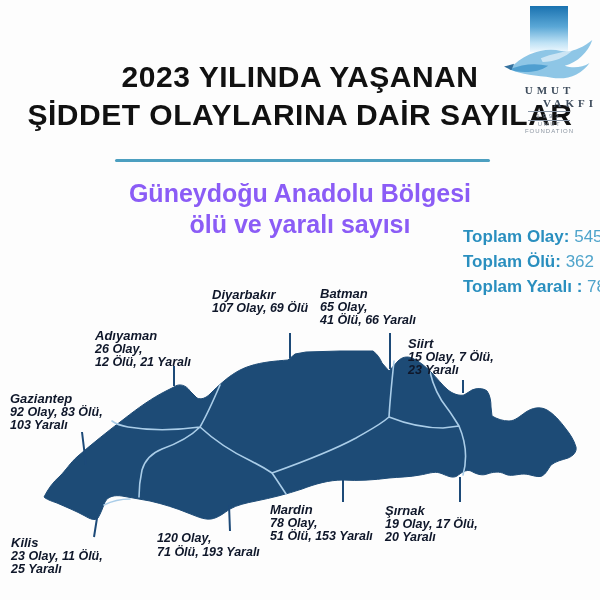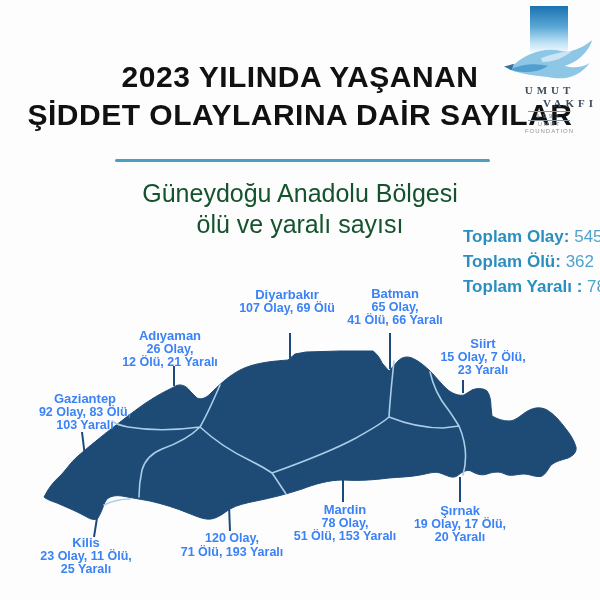--- a/index.html
+++ b/index.html
@@ -4,21 +4,21 @@
 <style>
   html,body{margin:0;padding:0;}
   body{font-family:"Liberation Sans",sans-serif;background:#e8e8e8;}
   .canvas{position:relative;width:600px;height:600px;background:#fdfdfd;overflow:hidden;margin:0 auto;}
 
   
   .title{position:absolute;left:20px;top:58px;width:560px;text-align:center;
          font-size:30px;line-height:38px;font-weight:bold;color:#111;letter-spacing:0.5px;}
   .divider{position:absolute;left:115px;top:159px;width:375px;height:3px;background:#4c9fc0;border-radius:2px;}
   .subtitle{position:absolute;left:60px;top:178px;width:480px;text-align:center;
-            font-size:25px;line-height:31px;font-weight:normal;color:#14532d;}
+            font-size:25px;line-height:31px;font-weight:bold;color:#8b5cf6;}
 
   
   .logo{position:absolute;left:502px;top:6px;width:95px;height:130px;text-align:center;}
   .logo-gradient{position:absolute;left:28px;top:0;width:38px;height:46px;
                  background:linear-gradient(#1a72b0,#5aa7d6 45%,#bfe2f5 80%,#eef8fe);}
   .logo-bird{position:absolute;left:2px;top:32px;}
   .logo-text1{position:absolute;left:0;top:78px;width:95px;font-family:"Liberation Serif",serif;
               font-size:11px;font-weight:bold;letter-spacing:4px;color:#3e4c5c;}
   .logo-text2{position:absolute;left:0;top:91px;width:95px;font-family:"Liberation Serif",serif;
               font-size:11px;font-weight:bold;letter-spacing:4px;color:#3e4c5c;text-align:right;}
@@ -28,22 +28,22 @@
   .logo-sub2{position:absolute;left:0;top:122px;width:95px;font-size:6px;letter-spacing:1px;color:#8a94a0;}
 
   
   .totals{position:absolute;left:427px;top:224px;width:170px;}
   .total-row{font-size:17px;line-height:25px;white-space:nowrap;margin-left:36px;}
   .total-label{font-weight:bold;color:#2a8fbf;}
   .total-value{font-weight:normal;color:#4fa4cb;}
 
   
   .map-svg{position:absolute;left:0;top:0;}
-  .city{position:absolute;width:150px;text-align:center;color:#3b82f6;font-weight:bold;
-        font-size:12.5px;line-height:13.5px;}
+  .city{position:absolute;width:150px;color:#0f172a;font-weight:bold;
+        font-size:12.5px;line-height:13.5px;font-style:italic;}
   .city .city-name{font-size:13px;}
   .c-gaziantep {left:10px; top:392px;}
   .c-adiyaman  {left:95px; top:329px;}
   .c-diyarbakir{left:212px;top:288px;}
   .c-batman    {left:320px;top:287px;}
   .c-siirt     {left:408px;top:337px;}
   .c-mardin    {left:270px;top:503px;}
   .c-sirnak    {left:385px;top:504px;}
   .c-sanliurfa {left:157px;top:532px;}
   .c-kilis     {left:11px; top:536px;}

